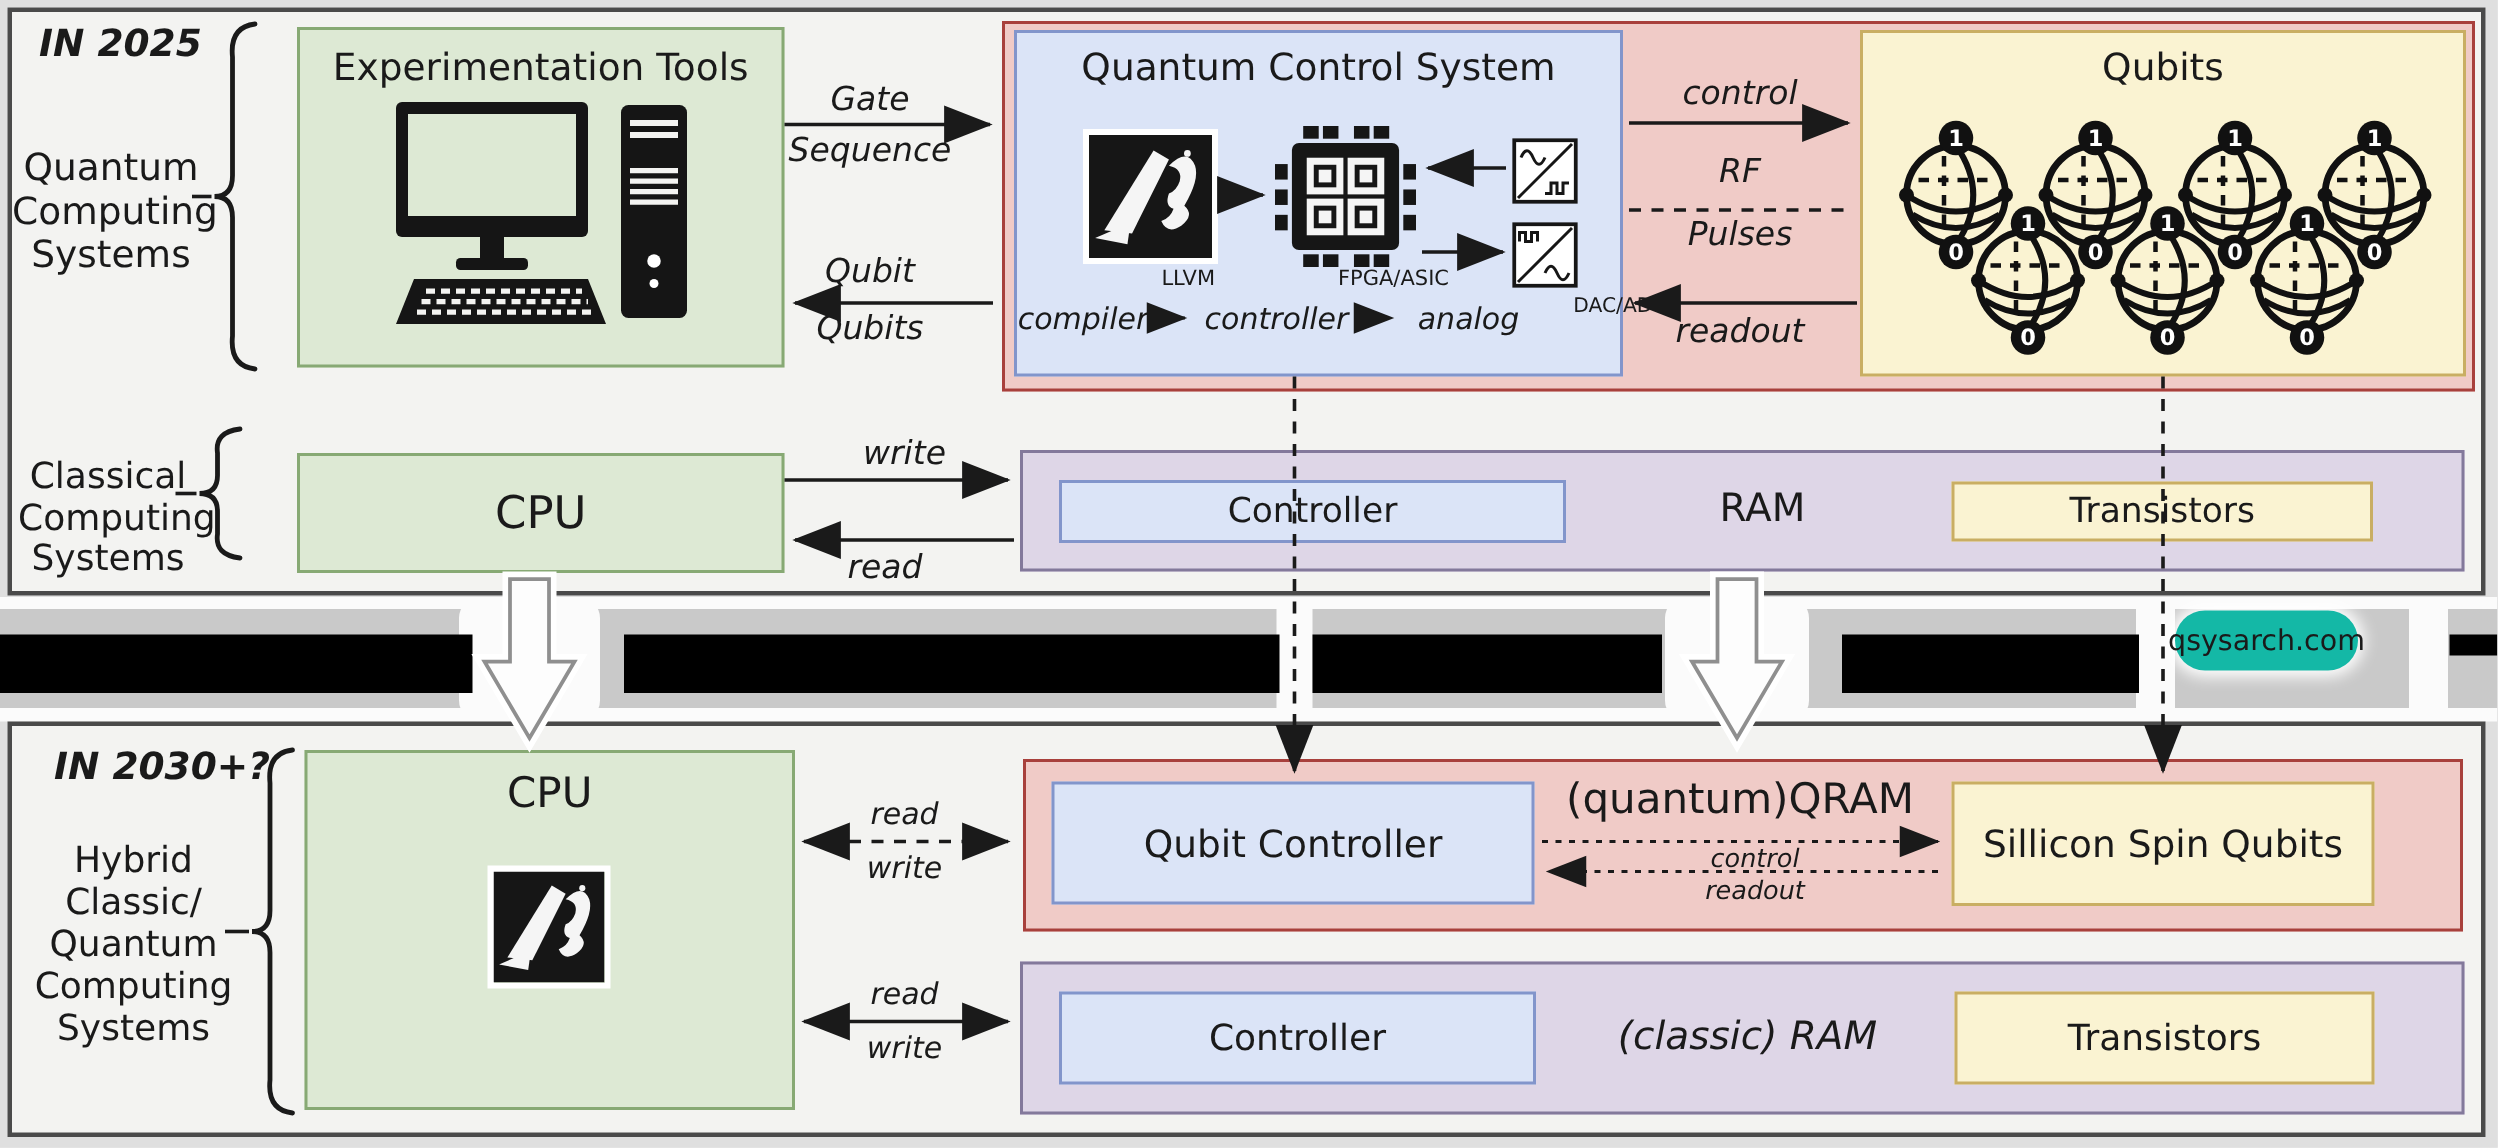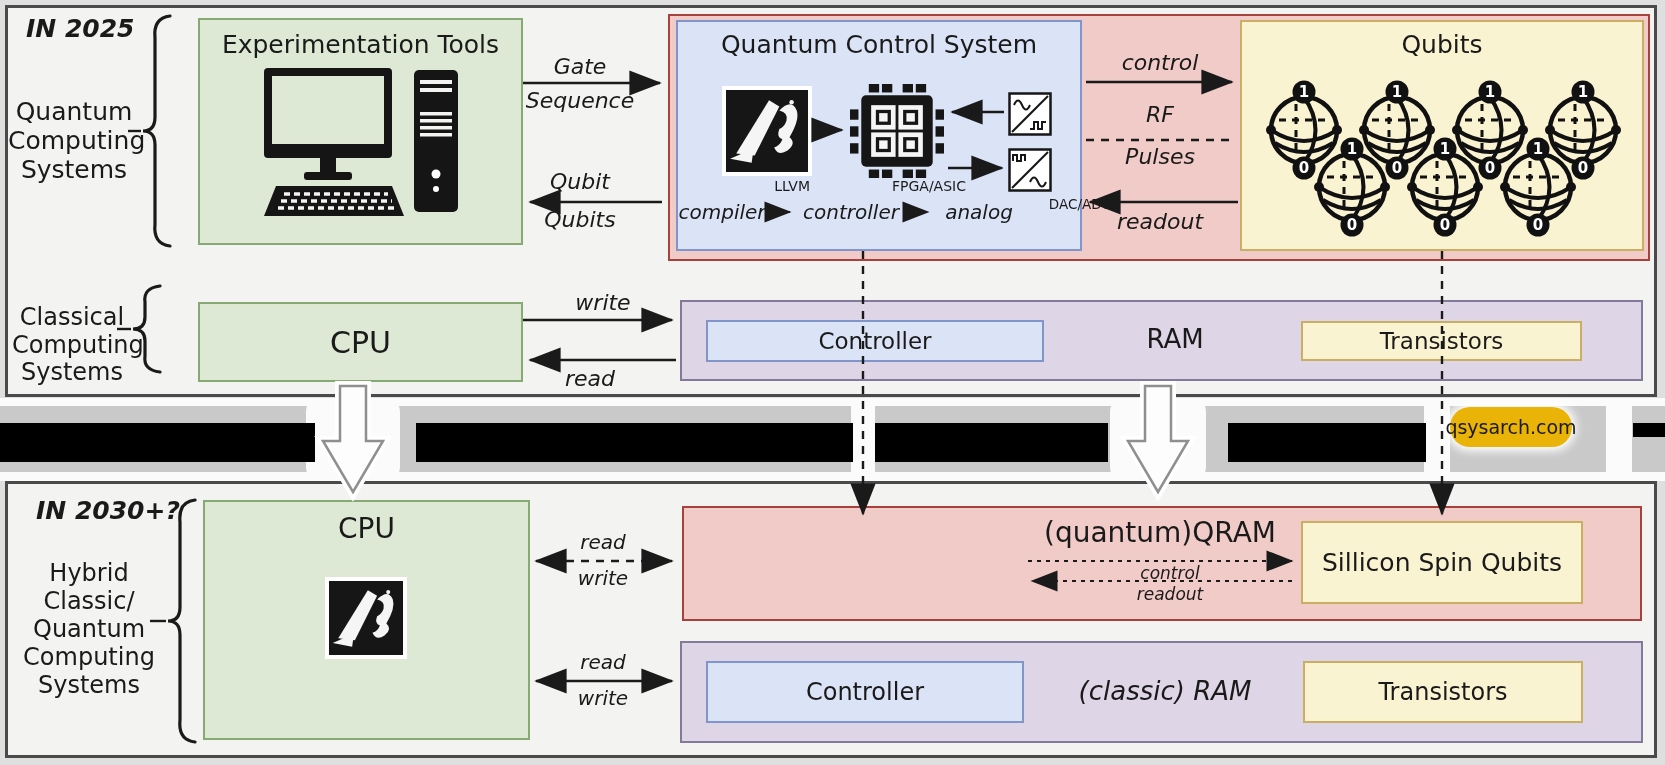--- a/index.html
+++ b/index.html
@@ -26,21 +26,21 @@
   svg{display:block;}
   .ln{stroke:#1a1a1a;stroke-width:2.4;fill:none;}
   .dash{stroke-dasharray:8 7;}
   .dash2{stroke-dasharray:4 5;stroke-width:2;}
   .dot{stroke-dasharray:3 4;stroke-width:2;}
   .br{stroke:#1a1a1a;stroke-width:3.2;fill:none;stroke-linecap:round;}
   .warrow{fill:#fdfdfd;stroke:#8f8f8f;stroke-width:2.5;}
   .wglow{fill:none;stroke:#ffffff;stroke-width:10;}
   .bt{fill:#ffffff;font-size:15px;font-weight:bold;text-anchor:middle;font-family:"DejaVu Sans",sans-serif;}
   .blackbar{background:#000;}
-  .pill{background:#eab308;border-radius:20px;box-shadow:0 0 10px 4px #fff;}
+  .pill{background:#14b8a6;border-radius:20px;box-shadow:0 0 10px 4px #fff;}
   .llvm-wrap{box-shadow:0 0 0 4px #fff;}
 </style>
 </head>
 <body>
 
 <div id="stage">
 
   <svg width="0" height="0" style="position:absolute">
     <defs>
       <g id="bloch-base" stroke="#111" fill="none">
@@ -300,20 +300,23 @@
       <span>write</span>
     </div>
   <div class="abs lbl-s c" style="left:568px;top:650px;width:70px;font-size:20px;">
       <span>read</span>
     </div>
   <div class="abs lbl-s c" style="left:560px;top:686px;width:86px;font-size:20px;">
       <span>write</span>
     </div>
 
   <div class="abs box pink" style="left:682px;top:506px;width:960px;height:115px;"></div>
+  <div class="abs box blue c" style="left:701px;top:521px;width:322px;height:82px;font-size:25px;">
+      <span>Qubit Controller</span>
+    </div>
   <div class="abs bigtxt c" style="left:1035px;top:516px;width:250px;">
       <span>(quantum)QRAM</span>
     </div>
   <div class="abs lbl-s c" style="left:1098px;top:563px;width:144px;">
       <span>control</span>
     </div>
   <div class="abs lbl-s c" style="left:1098px;top:584px;width:144px;">
       <span>readout</span>
     </div>
   <div class="abs box yellow c" style="left:1301px;top:521px;width:282px;height:83px;font-size:25px;">

